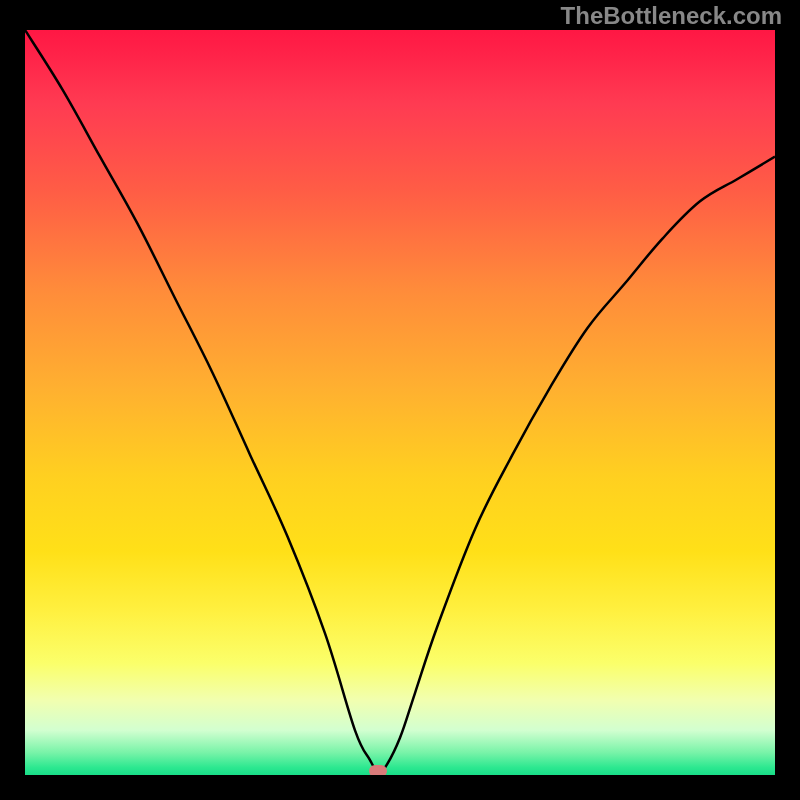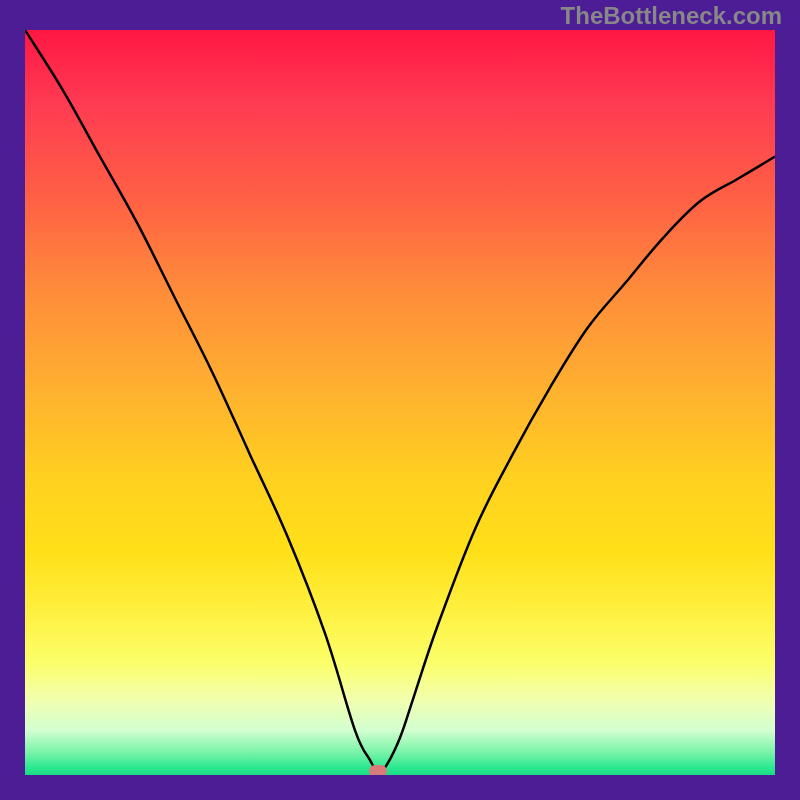--- a/index.html
+++ b/index.html
@@ -4,21 +4,21 @@
 <style>
   body {
     margin: 0;
     padding: 0;
     background: #fff;
   }
   .container {
     width: 800px;
     height: 800px;
     position: relative;
-    background: #4c1d95;
+    background: #000000;
     text-align: right;
   }
   .watermark {
     position: absolute;
     top: 2px;
     right: 18px;
     font-family: Arial, Helvetica, sans-serif;
     font-size: 24px;
     font-weight: bold;
     color: #888888;

